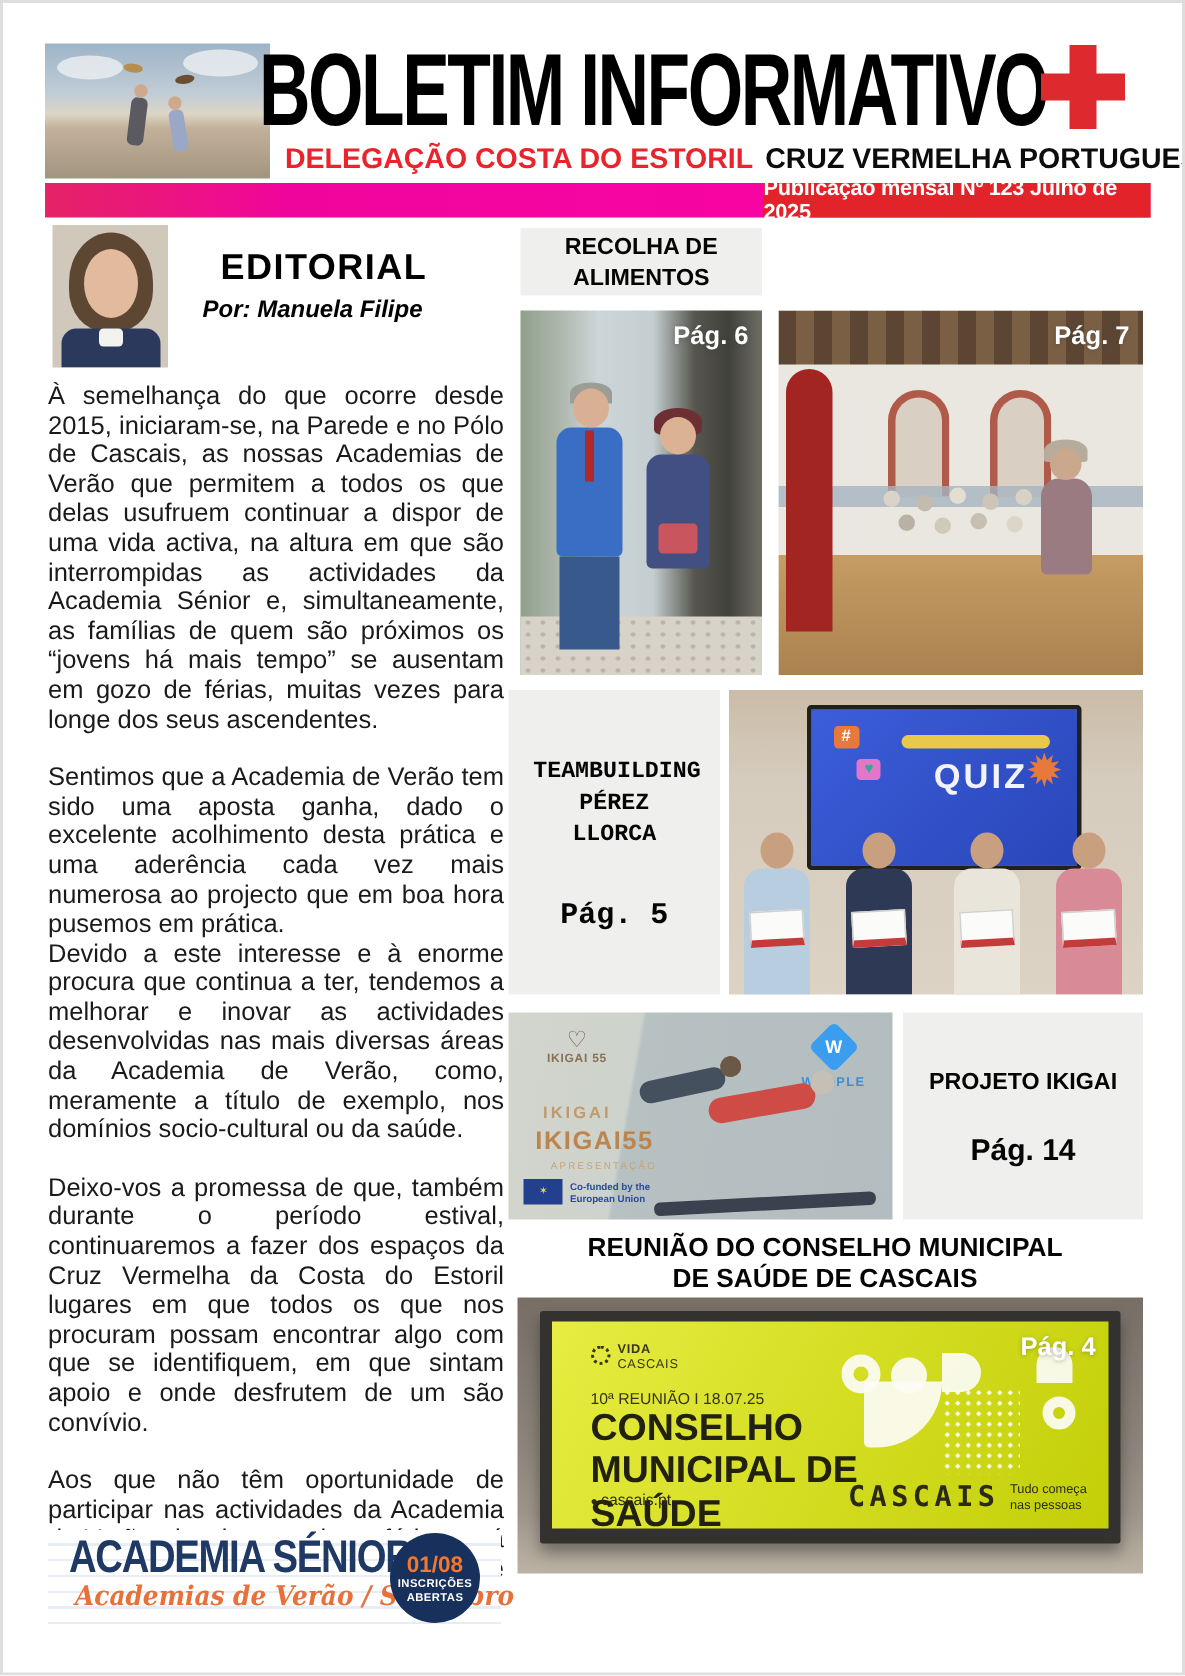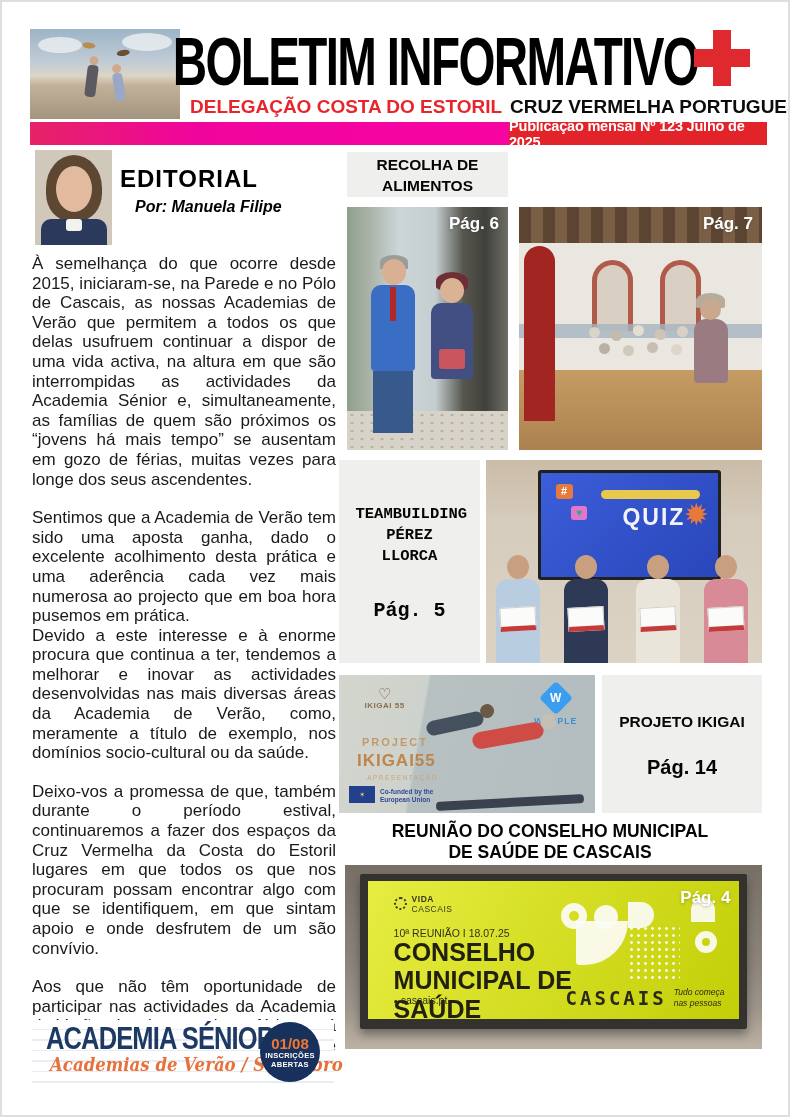--- a/index.html
+++ b/index.html
@@ -38,21 +38,21 @@
     color:#fff;font-weight:bold;font-size:14.5px;display:flex;align-items:center;justify-content:center;
     letter-spacing:-0.2px;transform:none;}
 
   
   .portrait{left:33px;top:148px;width:77px;height:95px;background:#cfc8bb;overflow:hidden;}
   .portrait .hair{position:absolute;left:11px;top:5px;width:56px;height:66px;background:#5d4733;border-radius:50% 50% 42% 42%;}
   .portrait .face{position:absolute;left:21px;top:16px;width:36px;height:46px;background:#e2bb9e;border-radius:50%;}
   .portrait .body{position:absolute;left:6px;bottom:0;width:66px;height:26px;background:#2b3a5c;border-radius:10px 10px 0 0;}
   .portrait .collar{position:absolute;left:31px;bottom:14px;width:16px;height:12px;background:#f2f2ef;border-radius:3px;}
 
-  .ed-heading{left:118px;top:163px;font-size:24px;font-weight:bold;letter-spacing:1px;color:#000;}
+  .ed-heading{left:145px;top:163px;font-size:24px;font-weight:bold;letter-spacing:1px;color:#000;}
   .ed-byline{left:133px;top:196px;font-size:16px;font-weight:bold;font-style:italic;color:#000;}
 
   .ed-text{left:30px;top:252px;width:304px;font-size:17px;line-height:19.6px;text-align:justify;color:#1a1a1a;}
   .ed-text p{margin:0 0 19px 0;}
   .ed-text p.tight{margin-bottom:0;}
 
   
   .gray-box{background:#efefee;display:flex;flex-direction:column;align-items:center;justify-content:center;
     text-align:center;font-weight:bold;color:#050505;}
   .hbox{font-size:15.5px;line-height:21px;padding:2px 6px;}
@@ -148,21 +148,21 @@
   .vida{position:absolute;left:7%;top:9%;display:flex;align-items:center;gap:5px;color:#37361f;}
   .vida .ring{width:13px;height:13px;border:2px dotted #37361f;border-radius:50%;}
   .vida .vtxt{font-size:8.5px;line-height:10px;letter-spacing:.5px;}
   .vida .vtxt b{display:block;}
   .meeting{position:absolute;left:7%;top:33%;font-size:10.5px;color:#34331d;}
   .slide-title{position:absolute;left:7%;top:41%;width:48%;font-weight:bold;font-size:25px;line-height:1.15;color:#22210f;}
   .slide-url{position:absolute;left:7%;bottom:9%;font-size:10.5px;color:#2c2b17;}
   .slide-url:before{content:"● ";font-size:8px;}
   .cascais-logo{position:absolute;right:4%;bottom:7%;display:flex;align-items:center;gap:7px;color:#2b2a18;}
   .cascais-word{font-weight:bold;font-size:19px;letter-spacing:3px;font-family:"DejaVu Sans Mono",monospace;}
-  .cascais-tag{font-size:8.5px;font-style:italic;line-height:1.25;}
+  .cascais-tag{font-size:8.5px;line-height:1.25;}
   .deco{position:absolute;background:#fcfcf6;opacity:.92;}
   .d-c1{width:26px;height:26px;border-radius:50%;left:52%;top:16%;background:transparent;border:8px solid #fcfcf6;}
   .d-c2{width:24px;height:24px;border-radius:50%;left:61%;top:17%;}
   .d-half1{width:26px;height:26px;border-radius:0 26px 26px 0;left:70%;top:15%;}
   .d-quarter{width:52px;height:44px;border-radius:0 0 52px 4px;left:56%;top:29%;}
   .d-dots{width:52px;height:58px;left:70%;top:32%;background:transparent;opacity:.95;
     background-image:radial-gradient(#fcfcf6 26%,transparent 30%);background-size:7px 7px;}
   .d-ring2{width:22px;height:22px;border-radius:50%;left:88%;top:36%;background:transparent;border:7px solid #fcfcf6;}
   .d-half2{width:24px;height:24px;border-radius:24px 24px 0 0;left:87%;top:12%;}
 
@@ -288,21 +288,21 @@
         <div class="head"></div>
         <div class="cert"></div>
       </div>
   </div>
 
   <div class="abs photo photo-ikigai">
     <div class="ik-logo">
       <div class="heart">♡</div>
       <div class="lname">IKIGAI 55</div>
     </div>
-    <div class="ik-kicker">PROJECT</div>
+    <div class="ik-kicker">IKIGAI</div>
     <div class="ik-name">IKIGAI55</div>
     <div class="ik-sub">APRESENTAÇÃO</div>
     <div class="weople">
       <div class="diamond">
           <b>W</b>
         </div>
       <div class="wname">WEOPLE</div>
     </div>
     <div class="plank2">
         <div class="head"></div>

